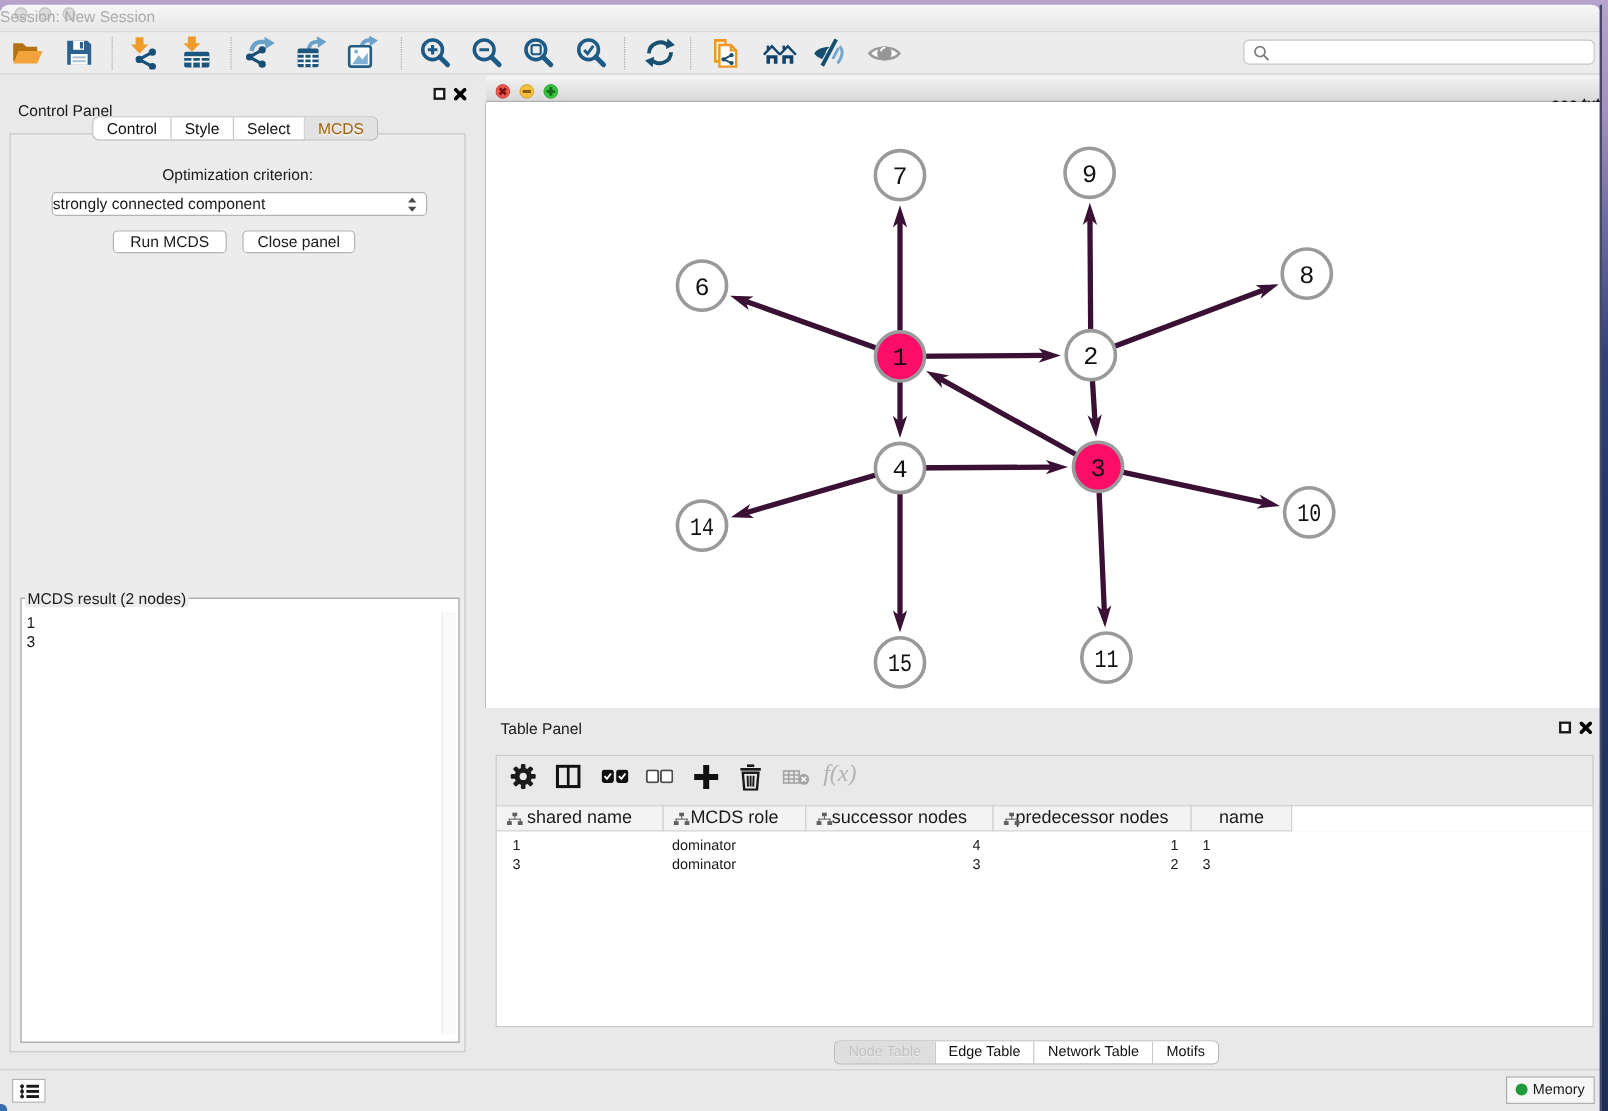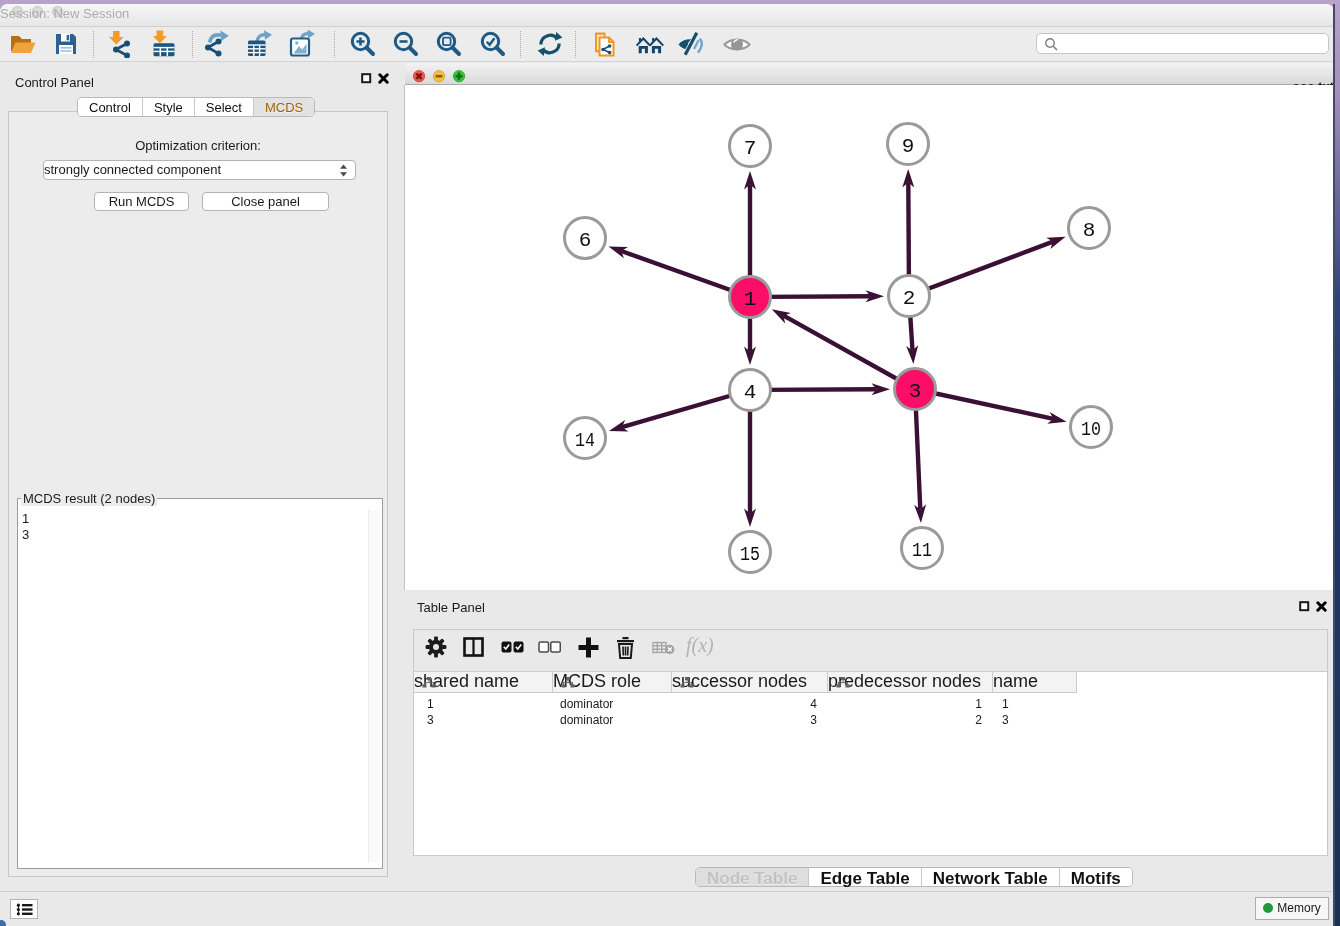--- a/index.html
+++ b/index.html
@@ -9,21 +9,21 @@
  border-radius:8px 8px 0 0}
 .titlebar{position:absolute;left:0;top:4px;width:1334px;height:23px;
  background:linear-gradient(#f7f7f7,#e6e6e6);border-bottom:1px solid #cfcfcf;border-radius:8px 8px 0 0}
 .tl{position:absolute;top:2px;width:11px;height:11px;border-radius:50%;background:#dcdcdc;border:1px solid #c2c2c2}
 .apptitle{position:absolute;top:2px;left:0;width:1334px;text-align:left;font-size:13px;color:#ababab}
 .toolbar{position:absolute;left:0;top:27px;width:1334px;height:35px;background:#ececec;border-bottom:1px solid #d4d4d4}
 .tbi{position:absolute;top:30px;width:28px;height:28px}
 .tsep{position:absolute;top:31px;height:27px;border-left:1px dotted #a9a9a9;width:0}
 .search{position:absolute;left:1036px;top:33px;width:293px;height:21px;background:#fff;
  border:1px solid #c6c6c6;border-radius:5px}
-.cp-title{position:absolute;left:15px;top:75px;font-size:13px}
+.cp-title{position:absolute;left:15px;top:85px;font-size:13px}
 .panelbox{position:absolute;left:8px;top:111px;width:380px;height:766px;border:1px solid #c6c6c6;background:#ececec}
 .tabs{position:absolute;left:77px;top:97px;height:20px;display:flex;z-index:3;border:1px solid #b9b9b9;border-radius:5px;background:#fff}
 .tab{font-size:13px;color:#111;padding:2px 11px 0;background:#fff;border-left:1px solid #c9c9c9}
 .tab:first-child{border-left:none;border-radius:4px 0 0 4px}
 .tab:last-child{border-radius:0 4px 4px 0}
 .tab.sel{background:#e2e2e2;color:#a16207;text-shadow:0 1px 0 #f5f5f5}
 .optlabel{position:absolute;left:8px;top:138px;width:380px;text-align:center;font-size:13px}
 .select{position:absolute;left:43px;top:160px;width:313px;height:20px;background:#fff;border:1px solid #b3b3b3;border-radius:4px;font-size:13px;line-height:18px;}
 .btn{position:absolute;top:192px;height:19px;background:#fff;border:1px solid #b3b3b3;border-radius:4px;font-size:13px;text-align:center;line-height:17px}
 .mcds{position:absolute;left:17px;top:498px;width:366px;height:371px;border:1px solid #9c9c9c;background:#fff}
@@ -31,25 +31,25 @@
 .mcdstext{position:absolute;left:22px;top:511px;font-size:13px;line-height:16px}
 .mscroll{position:absolute;left:368px;top:510px;width:12px;height:352px;background:#fafafa;border-left:1px solid #ececec}
 .nettitle{position:absolute;left:405px;top:63px;width:929px;height:22px;
  background:linear-gradient(#f3f3f3,#d9d9d9);border-bottom:1px solid #ababab}
 .nettitle .txt{position:absolute;width:100%;text-align:right;top:16px;font-size:13px;font-weight:700}
 .mac{position:absolute;top:70px}
 .canvas{position:absolute;left:404px;top:85px;width:930px;height:505px;background:#fff;border-left:1px solid #c2c2c2}
 .tp-title{position:absolute;left:417px;top:600px;font-size:13px}
 .tablebox{position:absolute;left:413px;top:629px;width:915px;height:227px;border:1px solid #c9c9c9;background:#e9e9e9}
 .thead{position:absolute;left:414px;top:671px;width:663px;height:22px;background:#f3f3f3;border-top:1px solid #ccc;border-bottom:1px solid #ccc}
-.tcol{position:absolute;top:0;height:22px;border-right:1px solid #ccc;font-size:18px;line-height:21px}
+.tcol{position:absolute;top:0;height:22px;border-right:1px solid #ccc;font-size:15px;text-align:center;line-height:21px}
 .trowsbg{position:absolute;left:414px;top:693px;width:913px;height:162px;background:#fff}
 .trow{position:absolute;font-size:12px;line-height:16px}
 .bottomtabs{position:absolute;left:695px;top:867px;height:20px;display:flex;border:1px solid #b9b9b9;border-radius:5px;background:#fff}
-.btab{font-size:17px;font-weight:700;color:#111;background:#fff;border-left:1px solid #c9c9c9;padding:1px 11px 0}
+.btab{font-size:12px;font-weight:400;color:#111;background:#fff;border-left:1px solid #c9c9c9;padding:1px 11px 0}
 .btab:first-child{border-left:none;border-radius:4px 0 0 4px;}
 .btab:last-child{border-radius:0 4px 4px 0}
 .btab.sel{background:#dedede;color:#c2c2c2;text-shadow:0 1px 0 #f2f2f2}
 .statusbar{position:absolute;left:0;top:891px;width:1334px;height:35px;background:#e9e9e9;border-top:1px solid #cfcfcf}
 .listbtn{position:absolute;left:10px;top:899px;width:28px;height:20px;background:#fdfdfd;border:1px solid #b5b5b5}
 .membtn{position:absolute;left:1255px;top:897px;width:74px;height:23px;background:#f6f6f6;border:1px solid #adadad;font-size:12px;line-height:21px;text-align:center}
 .memdot{display:inline-block;width:10px;height:10px;border-radius:50%;background:#1f9939;margin-right:4px;vertical-align:-1px}
 .hicon{position:absolute;top:73px;width:11px;height:11px}
 svg{display:block}
 </style></head>
@@ -226,21 +226,21 @@
     <div class="tab sel">MCDS</div>
   </div>
 <div class="optlabel">Optimization criterion:</div>
 <div class="select">strongly connected component
  <svg style="position:absolute;right:7px;top:3px" width="9" height="13" viewBox="0 0 9 13">
       <path d="M1 4.8 L4.5 0.6 L8 4.8 Z" fill="#4a4a4a"></path>
       <path d="M1 8.2 L4.5 12.4 L8 8.2 Z" fill="#4a4a4a"></path>
     </svg>
 </div>
 <div class="btn" style="left:94px;width:95px">Run MCDS</div>
-<div class="btn" style="left:202px;width:127px">Close panel</div>
+<div class="btn" style="left:202px;width:94px">Close panel</div>
 <div class="mcds"></div>
 <div class="mcdslegend">MCDS result (2 nodes)</div>
 <div class="mcdstext">1<br>3</div>
 <div class="mscroll"></div>
 
 <div class="grip" style="left:399px;top:473px;width:6px;height:10px"></div>
 <div class="grip" style="left:867px;top:588px;width:8px;height:6px"></div>
 
 <div class="nettitle">
     <div class="txt">scc.txt</div>

